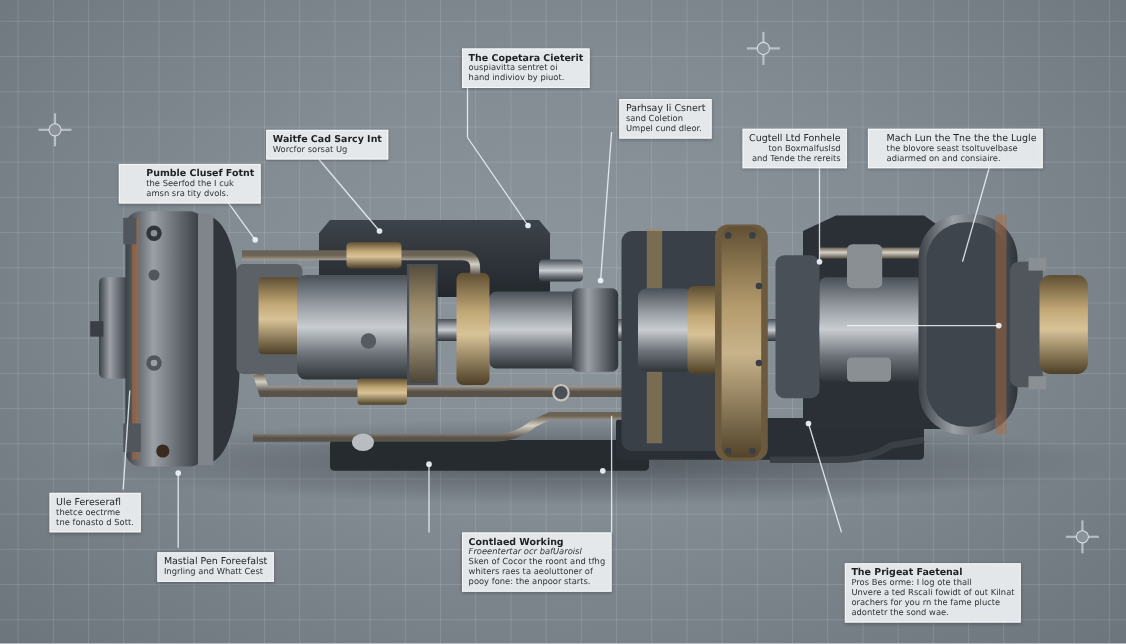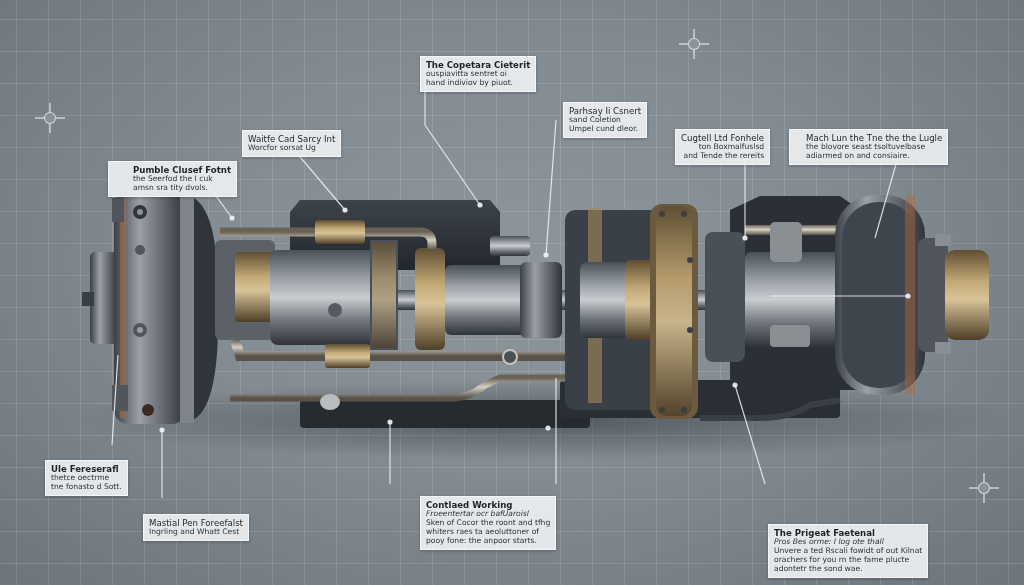--- a/index.html
+++ b/index.html
@@ -26,21 +26,20 @@
   .crosshair .ring {
     position: absolute; left: 9px; top: 9px; width: 12px; height: 12px;
     border: 1.5px solid rgba(240,244,248,0.75); border-radius: 50%;
     background: #8a929a; z-index: 1;
   }
   .callout {
     position: absolute; background: rgba(236,239,241,0.93);
     border: 1px solid rgba(255,255,255,0.6);
     color: #1e2226; padding: 3px 5px; line-height: 1.18;
     box-shadow: 0 1px 3px rgba(0,0,0,0.25);
-    margin-top: 12px;
   }
   .callout .t { font-weight: bold; font-size: 8.6px; display: block; white-space: nowrap; }
   .callout .d { font-size: 7.6px; display: block; color: #2e3338; white-space: nowrap; }
   svg.machine { position: absolute; left: 0; top: 0; }
   svg.leaders { position: absolute; left: 0; top: 0; pointer-events: none; }
 </style>
 </head>
 <body>
 
 <div class="grid"></div>
@@ -199,21 +198,21 @@
   </g>
 </svg>
 
 <div class="callout" style="left:420px;top:44px;">
   <span class="t">The Copetara Cieterit</span>
   <span class="d">ouspiavitta sentret oi</span>
   <span class="d">hand indiviov by piuot.</span>
 </div>
 
 <div class="callout" style="left:242px;top:118px;">
-  <span class="t" style="font-weight:normal">Waitfe Cad Sarcy Int</span>
+  <span class="t" style="font-weight:bold">Waitfe Cad Sarcy Int</span>
   <span class="d">Worcfor sorsat Ug</span>
 </div>
 
 <div class="callout" style="left:108px;top:149px;padding-left:24px;">
   <span class="t">Pumble Clusef Fotnt</span>
   <span class="d">the Seerfod the I cuk</span>
   <span class="d">amsn sra tity dvols.</span>
 </div>
 
 <div class="callout" style="left:563px;top:90px;">
@@ -228,37 +227,37 @@
   <span class="d">and Tende the rereits</span>
 </div>
 
 <div class="callout" style="left:789px;top:117px;padding-left:16px;">
   <span class="t" style="font-weight:normal">Mach Lun the Tne the the Lugle</span>
   <span class="d">the blovore seast tsoltuvelbase</span>
   <span class="d">adiarmed on and consiaire.</span>
 </div>
 
 <div class="callout" style="left:45px;top:448px;">
-  <span class="t" style="font-weight:bold">Ule Fereserafl</span>
+  <span class="t" style="font-weight:normal">Ule Fereserafl</span>
   <span class="d">thetce oectrme</span>
   <span class="d">tne fonasto d Sott.</span>
 </div>
 
 <div class="callout" style="left:143px;top:502px;">
   <span class="t" style="font-weight:normal">Mastial Pen Foreefalst</span>
   <span class="d">Ingrling and Whatt Cest</span>
 </div>
 
 <div class="callout" style="left:420px;top:484px;">
   <span class="t">Contlaed Working</span>
   <span class="d" style="font-style:italic">Froeentertar ocr bafUaroisl</span>
   <span class="d">Sken of Cocor the roont and tfhg</span>
   <span class="d">whiters raes ta aeoluttoner of</span>
   <span class="d">pooy fone: the anpoor starts.</span>
 </div>
 
 <div class="callout" style="left:768px;top:512px;">
   <span class="t">The Prigeat Faetenal</span>
-  <span class="d" style="font-style:italic">Pros Bes orme: I log ote thall</span>
+  <span class="d" style="">Pros Bes orme: I log ote thall</span>
   <span class="d">Unvere a ted Rscali fowidt of out Kilnat</span>
   <span class="d">orachers for you rn the fame plucte</span>
   <span class="d">adontetr the sond wae.</span>
 </div>
 
 </body></html>

